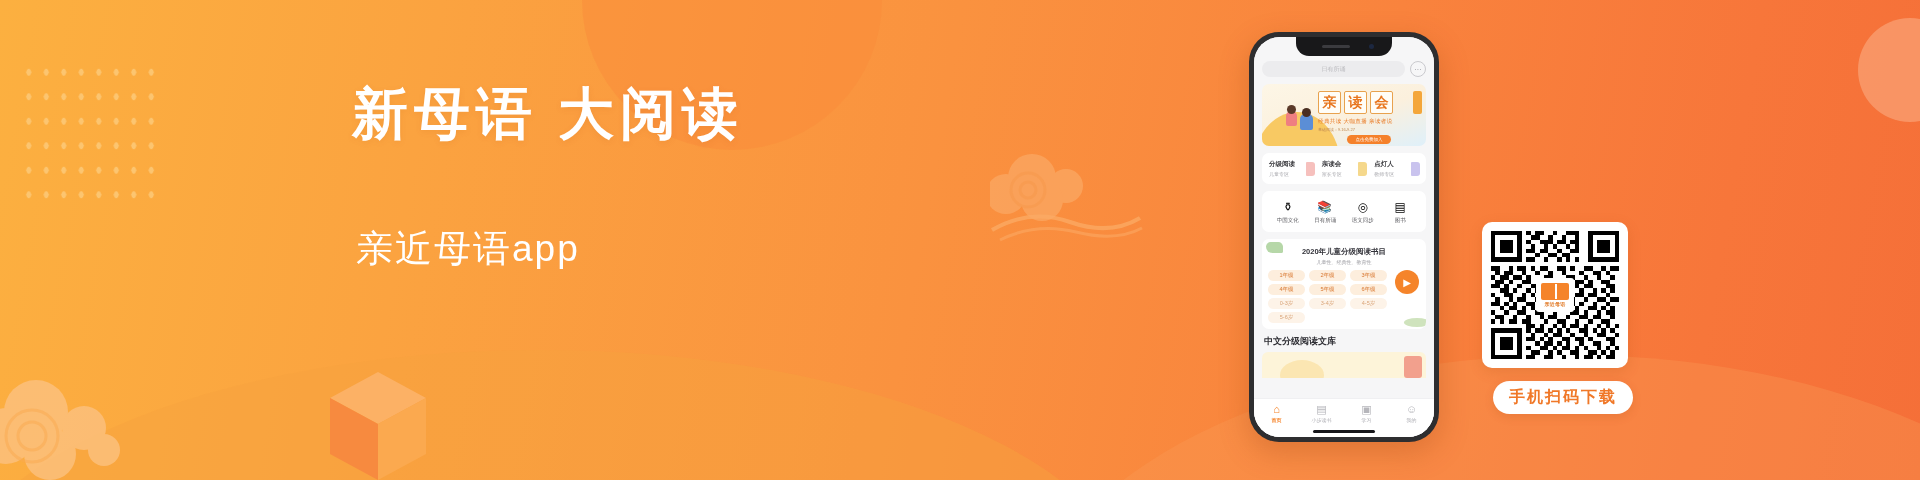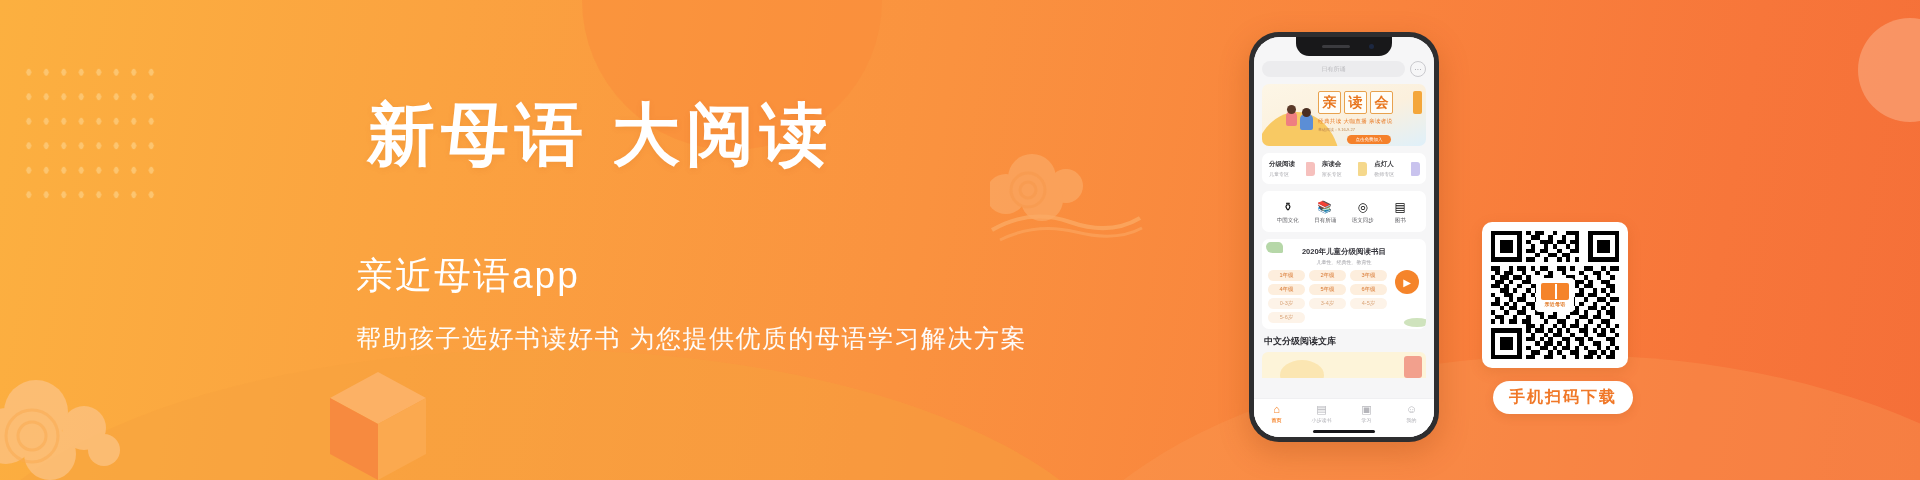--- a/index.html
+++ b/index.html
@@ -41,22 +41,22 @@
   .cube{
     left:330px;bottom:0;width:96px;height:108px;
   }
   .cloud-left{left:-12px;bottom:-6px;width:180px;height:110px;}
   .cloud-right{left:990px;top:148px;width:170px;height:100px;}
 
   
   .copy{position:absolute;left:352px;top:86px;width:700px;}
   .headline{
     font-family:"Liberation Serif","DejaVu Serif",serif;
-    font-size:68px;font-weight:700;color:#ffffff;letter-spacing:6px;
-    line-height:1;margin:15px;white-space:nowrap;
+    font-size:56px;font-weight:700;color:#ffffff;letter-spacing:6px;
+    line-height:1;margin:0;white-space:nowrap;
     text-shadow:0 2px 6px rgba(180,80,10,.10);
   }
   .subhead{
     margin:88px 0 0 4px;font-size:37px;color:#ffffff;font-weight:400;
     letter-spacing:2px;line-height:1;white-space:nowrap;
   }
   .tagline{
     margin:32px 0 0 4px;font-size:25px;color:#ffffff;font-weight:400;
     letter-spacing:1.5px;line-height:1;white-space:nowrap;opacity:.97;
   }
@@ -232,21 +232,20 @@
       <circle cx="38" cy="42" r="17" fill="none" stroke="#f79a4d" stroke-width="3" opacity=".6"></circle>
       <circle cx="38" cy="42" r="8" fill="none" stroke="#f79a4d" stroke-width="3" opacity=".6"></circle>
       <path d="M2 82 Q40 60 80 74 T150 70" fill="none" stroke="#fbab66" stroke-width="4" opacity=".75"></path>
       <path d="M10 92 Q46 74 86 84 T152 80" fill="none" stroke="#fbab66" stroke-width="3" opacity=".55"></path>
     </svg>
   </div>
 
   <div class="copy">
     <h1 class="headline">新母语 大阅读</h1>
     <div class="subhead">亲近母语app</div>
-    <div class="tagline">帮助孩子选好书读好书 为您提供优质的母语学习解决方案</div>
   </div>
 
   <div class="phone">
     <div class="phone-inner">
       <div class="notch">
           <i></i>
           <b></b>
         </div>
       <div class="scr">
 

